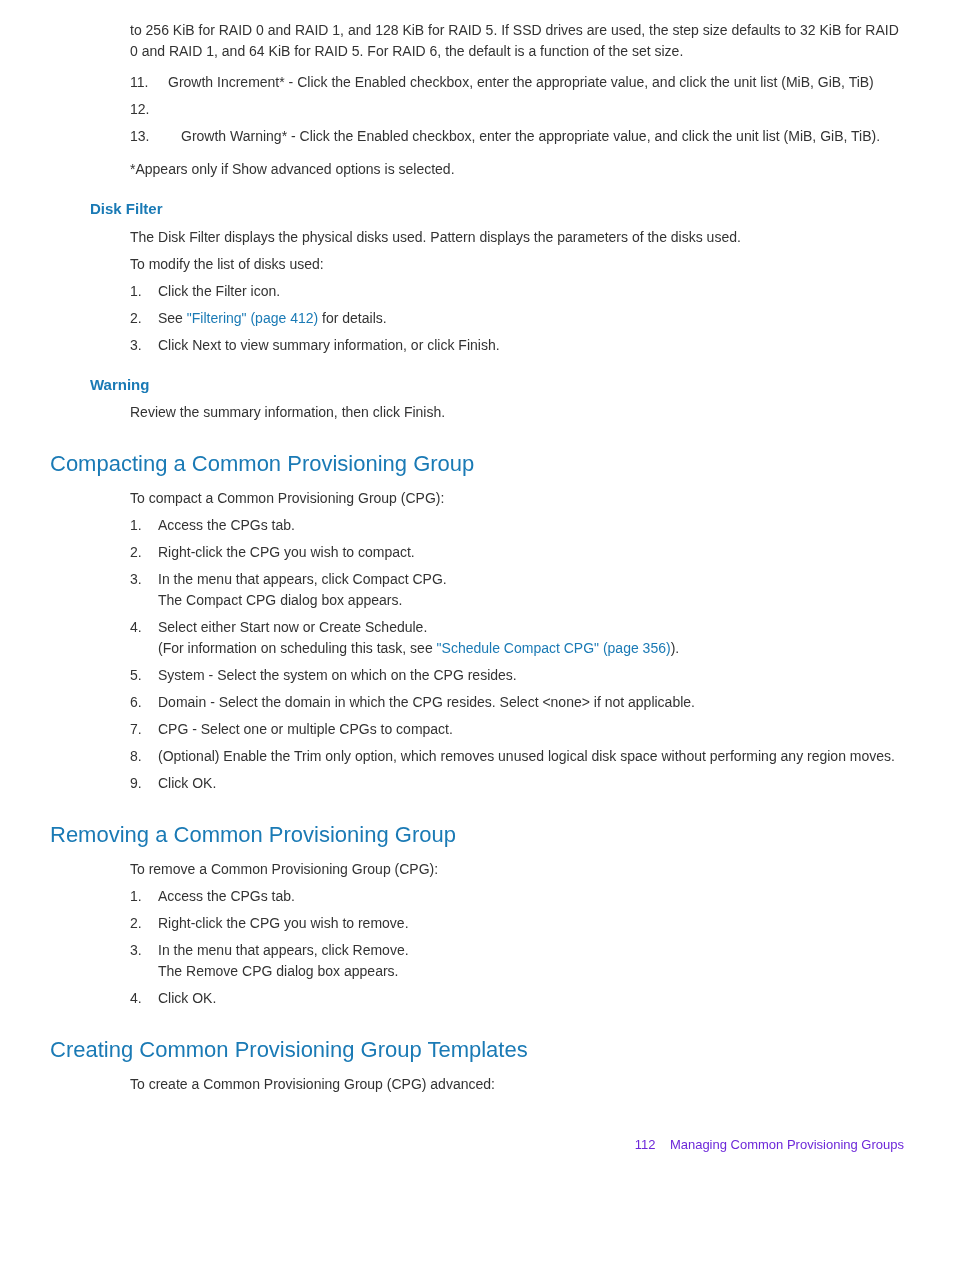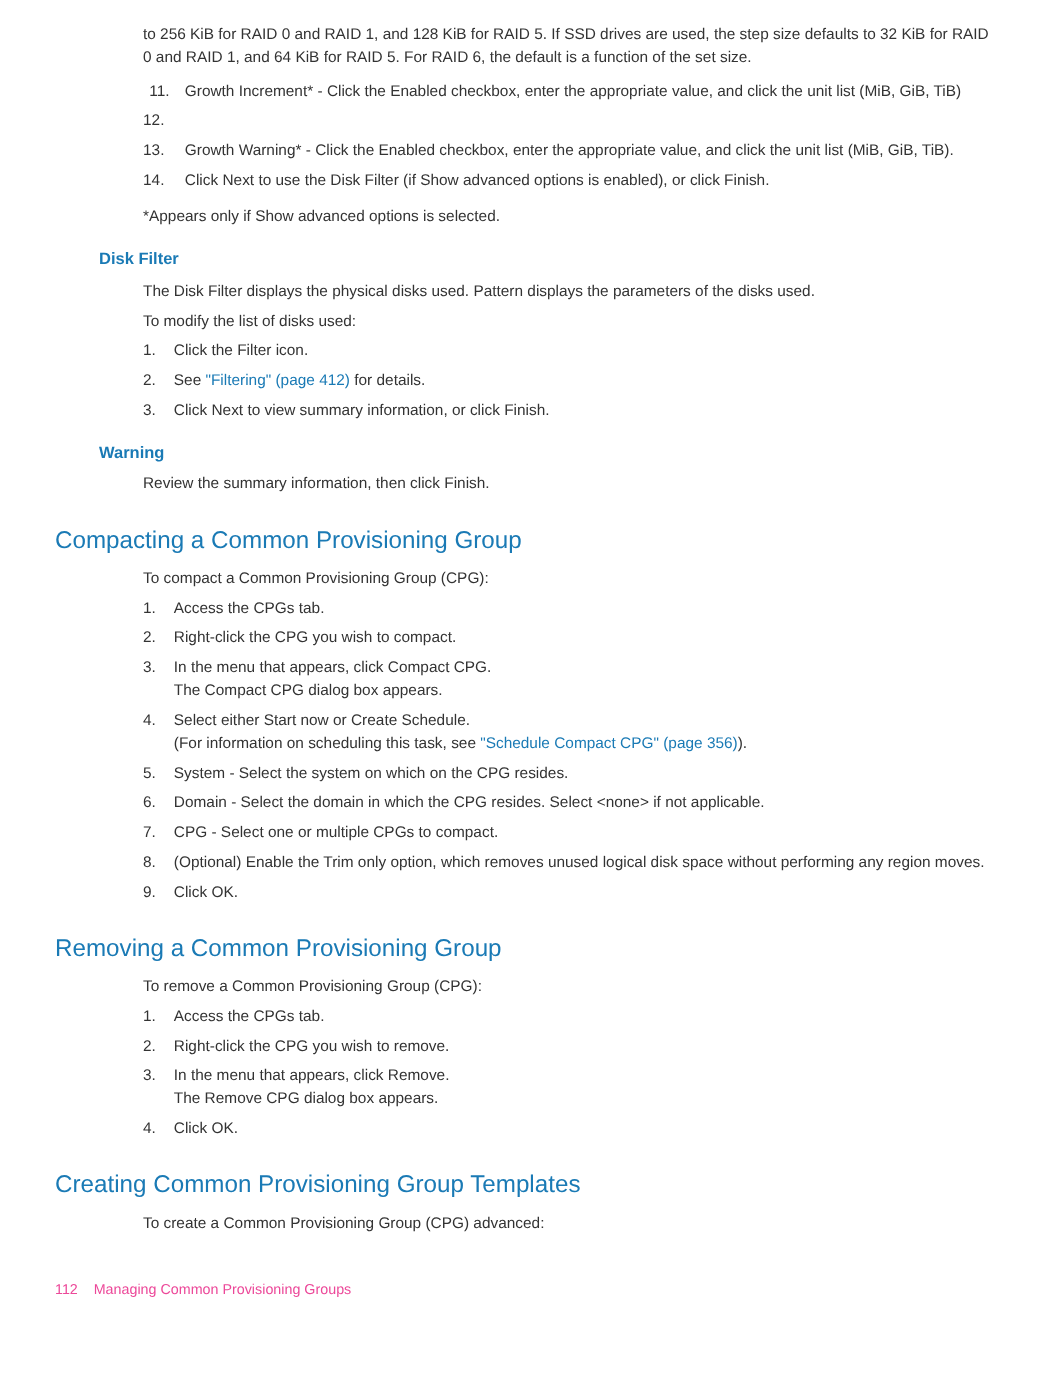--- a/index.html
+++ b/index.html
@@ -43,44 +43,41 @@
     }
     .major-body {
       padding-left: 80px;
       margin-bottom: 6px;
     }
     b { font-weight: normal; }
     .link { color: #1a7ab5; text-decoration: none; }
     .page-footer {
       margin-top: 40px;
       font-size: 13px;
-      color: #ec4899;
+      color: #6d28d9;
       border-top: none;
+      text-align: right;
     }
   </style>
 </head>
 <body>
 
 <p class="intro-text">to 256 KiB for RAID 0 and RAID 1, and 128 KiB for RAID 5. If SSD drives are used, the step size defaults to 32 KiB for RAID 0 and RAID 1, and 64 KiB for RAID 5. For RAID 6, the default is a function of the set size.</p>
 
 <ol style="list-style:none; margin-left:80px; padding:0;">
-  <li style="display:flex; gap:8px; margin-bottom:6px;text-align:center;">
+  <li style="display:flex; gap:8px; margin-bottom:6px;">
     <span style="min-width:30px;">11.</span>
     <span><b>Growth Increment*</b> - Click the <b>Enabled</b> checkbox, enter the appropriate value, and click the unit list (MiB, GiB, TiB)</span>
   </li>
   <li style="display:flex; gap:20px; margin-bottom:6px;">
     <span style="min-width:30px;">12.</span>
   </li>
-  <li style="display:flex; gap:8px; margin-bottom:6px;">
+  <li style="display:flex; gap:21px; margin-bottom:6px;">
     <span style="min-width:30px;">13.</span>
     <span><b>Growth Warning*</b> - Click the <b>Enabled</b> checkbox, enter the appropriate value, and click the unit list (MiB, GiB, TiB).</span>
-  </li>
-  <li style="display:flex; gap:8px; margin-bottom:6px;">
-    <span style="min-width:30px;">14.</span>
-    <span>Click <b>Next</b> to use the <b>Disk Filter</b> (if <b>Show advanced options</b> is enabled), or click <b>Finish</b>.</span>
   </li>
 </ol>
 
 <p class="note-text">*Appears only if <b>Show advanced options</b> is selected.</p>
 
 <h3 class="section-heading">Disk Filter</h3>
 <p class="section-body">The <b>Disk Filter</b> displays the physical disks used. Pattern displays the parameters of the disks used.</p>
 <p class="section-body">To modify the list of disks used:</p>
 <ol style="list-style:none; margin-left:80px; padding:0; margin-bottom:10px;">
   <li style="display:flex; gap:8px; margin-bottom:6px;">

